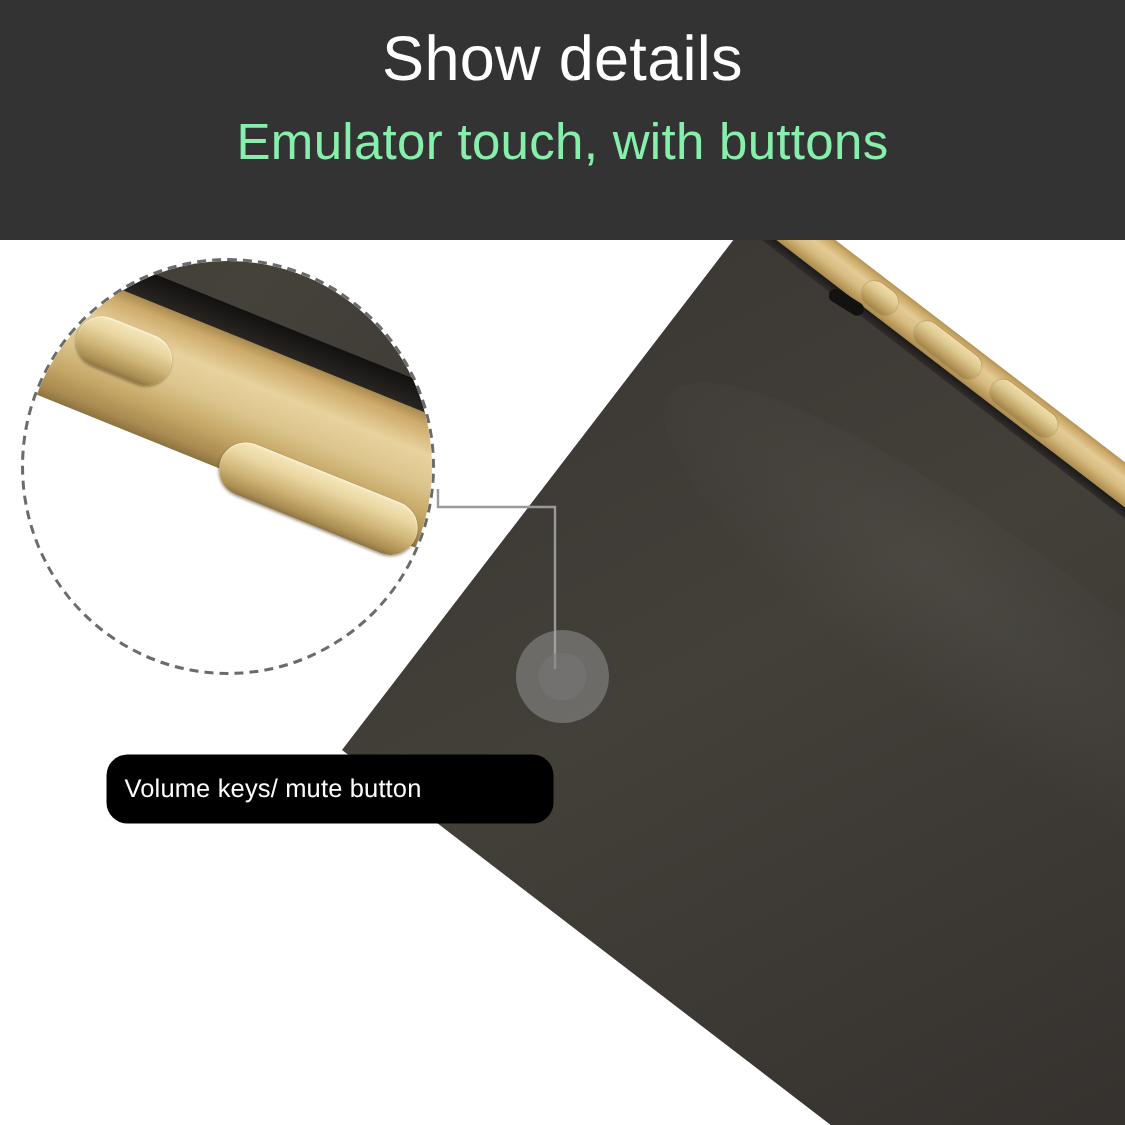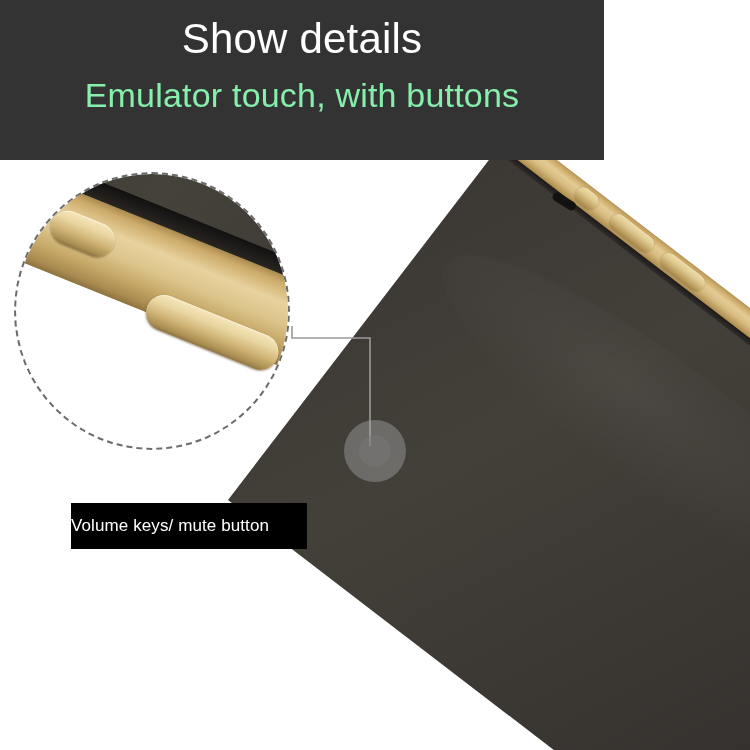--- a/index.html
+++ b/index.html
@@ -15,21 +15,21 @@
     overflow: hidden;
     background: #ffffff;
     font-family: "Liberation Sans", "DejaVu Sans", sans-serif;
   }
 
   
   .header-band {
     position: absolute;
     left: 0;
     top: 0;
-    width: 604px;
+    width: 750px;
     height: 160px;
     background: #333333;
     display: flex;
     flex-direction: column;
     align-items: center;
     justify-content: flex-start;
     box-sizing: border-box;
     padding-top: 14px;
   }
   .header-title {
@@ -236,27 +236,29 @@
     height: 32px;
     border-radius: 50%;
     background: rgba(120,120,120,0.5);
   }
 
   
   .caption-label {
     position: absolute;
     left: 71px;
     top: 343px;    
-    width: 236px;
+    width: 298px;
     height: 46px;
     background: #000000;
     color: #ffffff;
     display: flex;
     align-items: center;
     box-sizing: border-box;
+    padding-left: 12px;
+    border-radius: 14px;
   }
   .caption-text {
     font-size: 17px;
     font-weight: 400;
     letter-spacing: 0.1px;
     white-space: nowrap;
   }
 </style>
 </head>
 <body>

